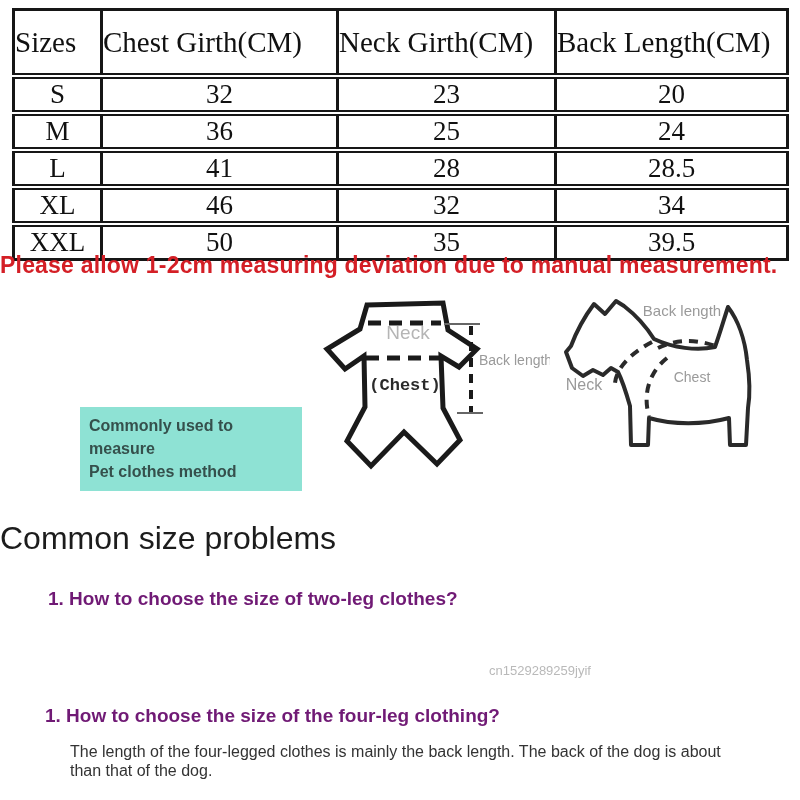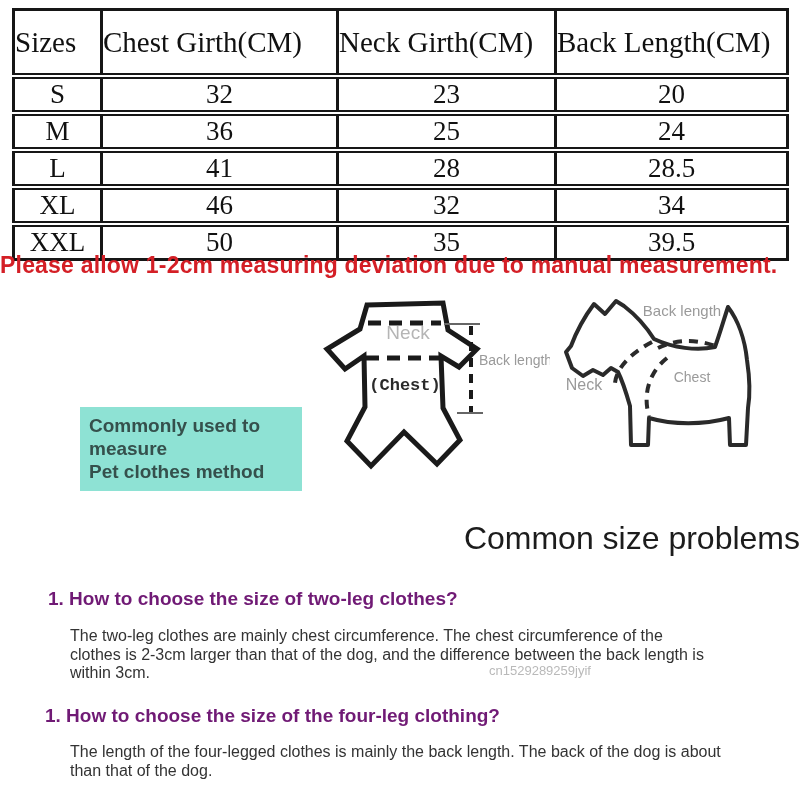--- a/index.html
+++ b/index.html
@@ -18,27 +18,27 @@
   .size-table td{font-size:27px;text-align:center;height:26px;padding:0;}
 
   
   .notice{position:absolute;left:0;top:252px;width:800px;
           color:#d41f26;font-weight:bold;font-size:23px;letter-spacing:0.2px;}
 
   
   .pet-title{position:absolute;left:40px;top:342px;font-size:31px;color:#4c4c4c;}
   .highlight{position:absolute;left:80px;top:407px;width:204px;padding:7px 9px 8px 9px;
              background:#8ee2d4;}
-  .highlight div{font-size:19px;line-height:23px;font-weight:bold;color:#35504c;}
+  .highlight div{font-size:16px;line-height:23px;font-weight:bold;color:#35504c;}
 
   .garment-svg{position:absolute;left:320px;top:295px;}
   .dog-svg{position:absolute;left:545px;top:288px;}
 
   
-  .faq-title{position:absolute;left:0;top:520px;width:800px;text-align:right;
+  .faq-title{position:absolute;left:0;top:520px;width:800px;text-align:left;
              font-size:32px;color:#1c1c1c;}
   .faq-q{position:absolute;font-size:19px;font-weight:bold;color:#701a75;}
   .faq-q1{left:48px;top:588px;}
   .faq-q2{left:45px;top:705px;}
   .faq-a{position:absolute;font-size:16px;color:#333;}
   .faq-a div{line-height:18.5px;}
   .faq-a1{left:70px;top:627px;}
   .faq-a2{left:70px;top:742px;line-height:19px;}
   .faq-a2 div{line-height:19px;}
   .watermark{position:absolute;left:489px;top:663px;font-size:13px;color:#b9b9b9;}
@@ -140,25 +140,20 @@
     <path d="M 113,60 Q 140,47 170,58" fill="none" stroke="#2a2a2a" stroke-width="4" stroke-dasharray="9 7"></path>
     <path d="M 122,70 C 103,85 98,108 104,128" fill="none" stroke="#2a2a2a" stroke-width="4" stroke-dasharray="9 7"></path>
     <text class="diagram-label" x="137" y="28" font-size="15" text-anchor="middle">Back length</text>
     <text class="diagram-label" x="39" y="102" font-size="16" text-anchor="middle">Neck</text>
     <text class="diagram-label" x="147" y="94" font-size="14" text-anchor="middle">Chest</text>
   </svg>
 
   <div class="faq-title">Common size problems</div>
 
   <div class="faq-q faq-q1">1. How to choose the size of two-leg clothes?</div>
-  <div class="faq-a faq-a1">
-    <div>The two-leg clothes are mainly chest circumference. The chest circumference of the</div>
-    <div>clothes is 2-3cm larger than that of the dog, and the difference between the back length is</div>
-    <div>within 3cm.</div>
-  </div>
   <div class="watermark">cn1529289259jyif</div>
 
   <div class="faq-q faq-q2">1. How to choose the size of the four-leg clothing?</div>
   <div class="faq-a faq-a2">
     <div>The length of the four-legged clothes is mainly the back length. The back of the dog is about</div>
     <div>than that of the dog.</div>
   </div>
 
 </div>
 

